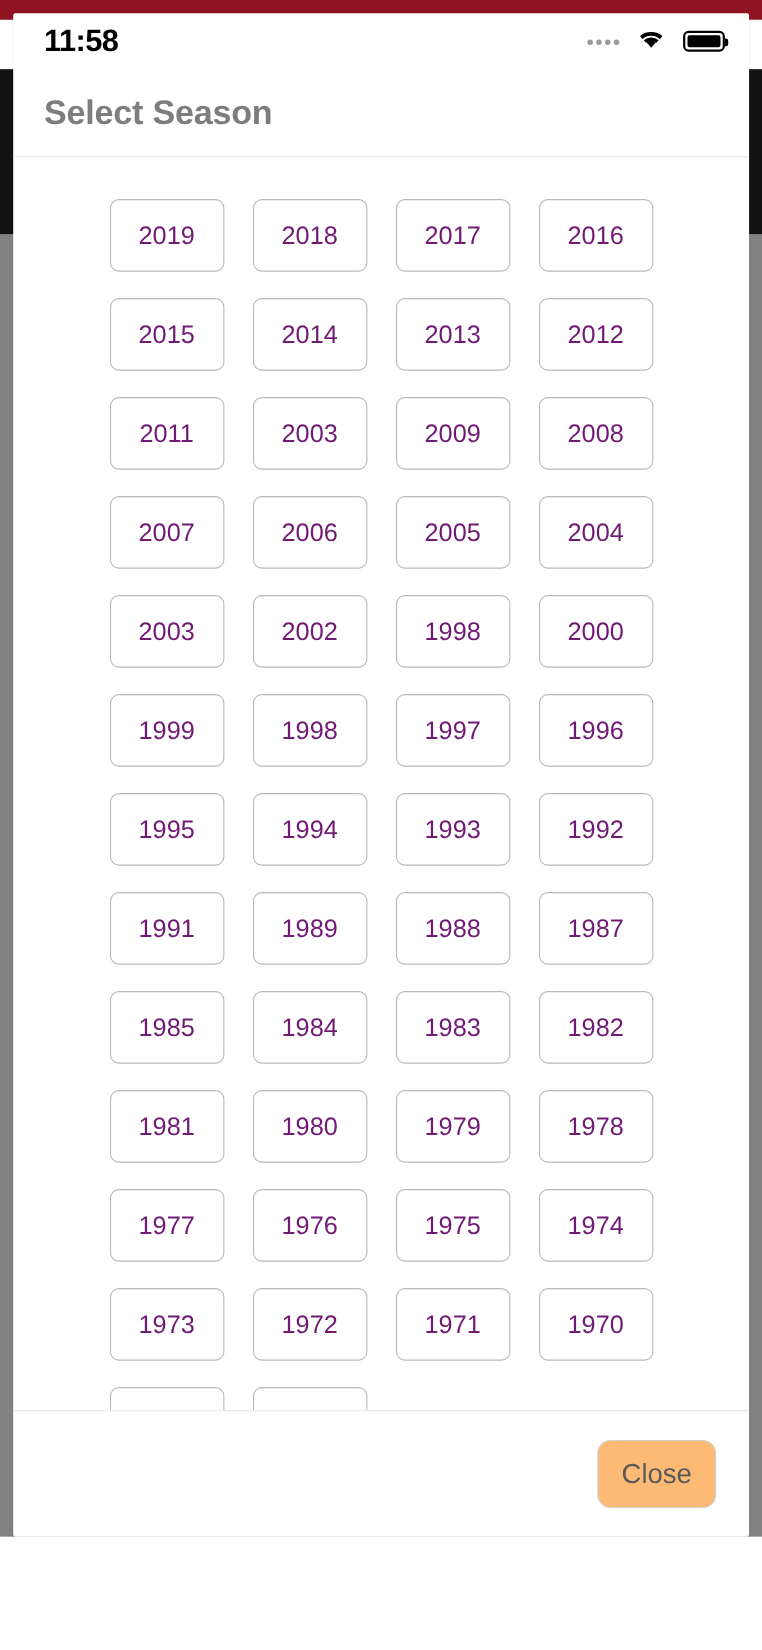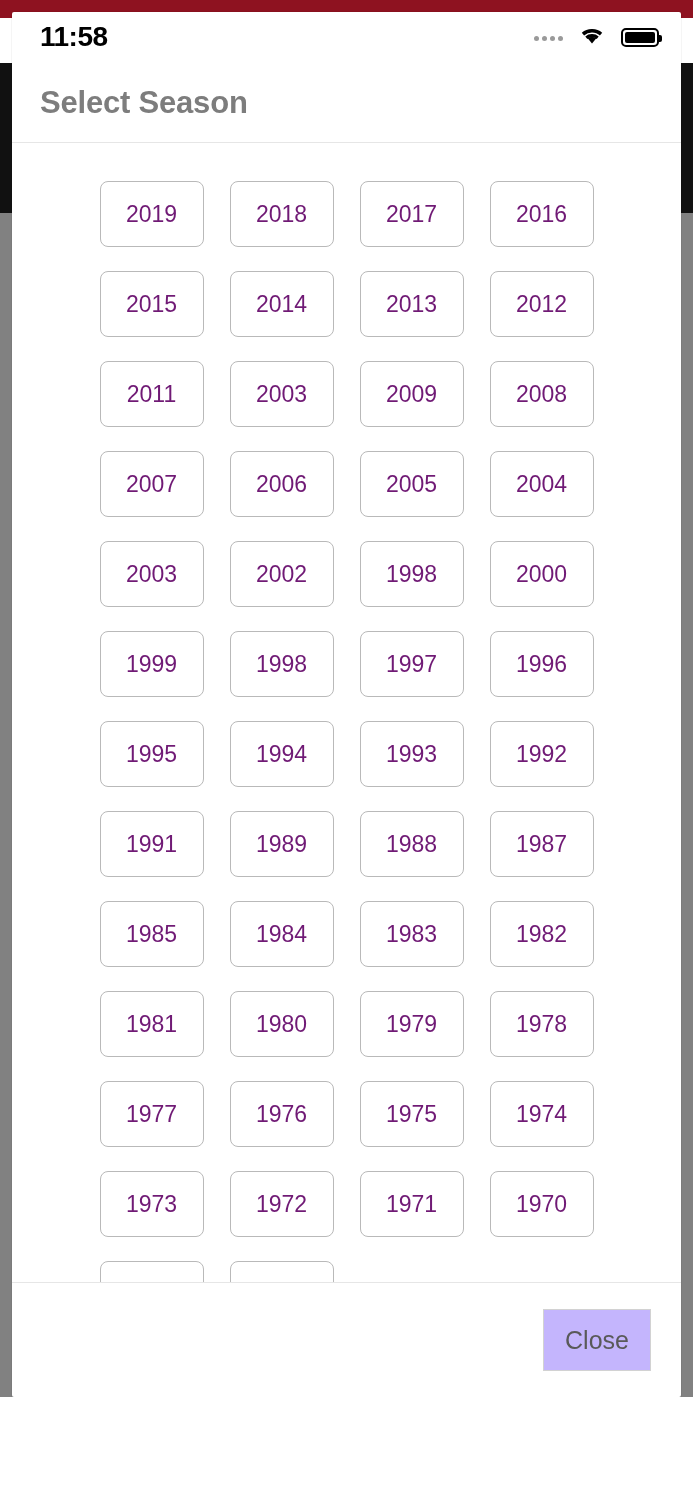--- a/index.html
+++ b/index.html
@@ -186,22 +186,22 @@
     display: flex;
     align-items: center;
     justify-content: flex-end;
     padding: 0 30px;
     box-sizing: border-box;
   }
   .close-btn {
     min-width: 108px;
     height: 62px;
     border: 1px solid #d2d2d2;
-    border-radius: 0;
-    background: #c4b5fd;
+    border-radius: 12px;
+    background: #fdba74;
     color: #595959;
     font-size: 25px;
     font-family: "Liberation Sans", sans-serif;
     display: flex;
     align-items: center;
     justify-content: center;
     padding: 0 20px;
     cursor: pointer;
   }
 

